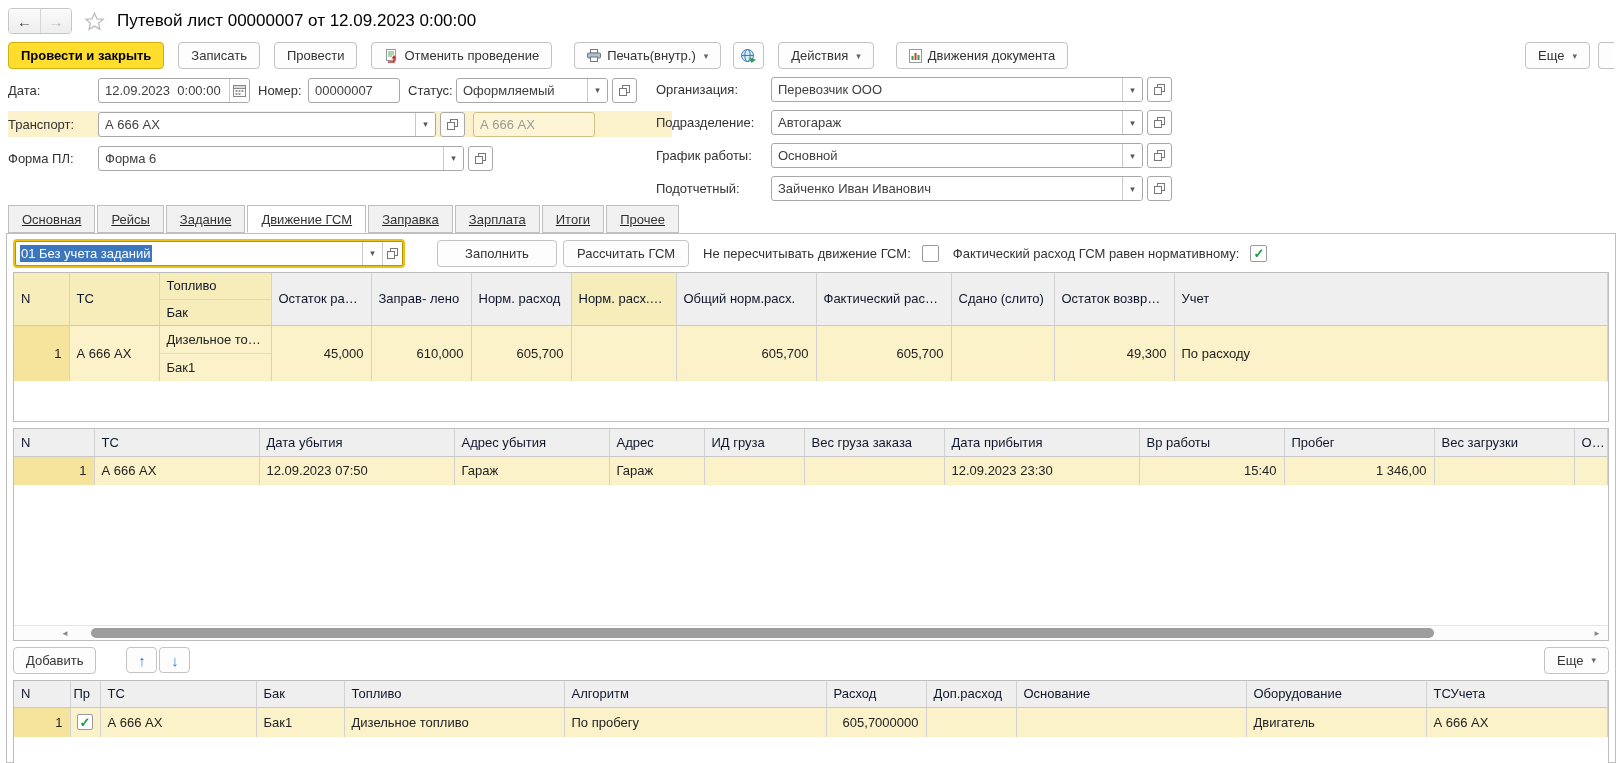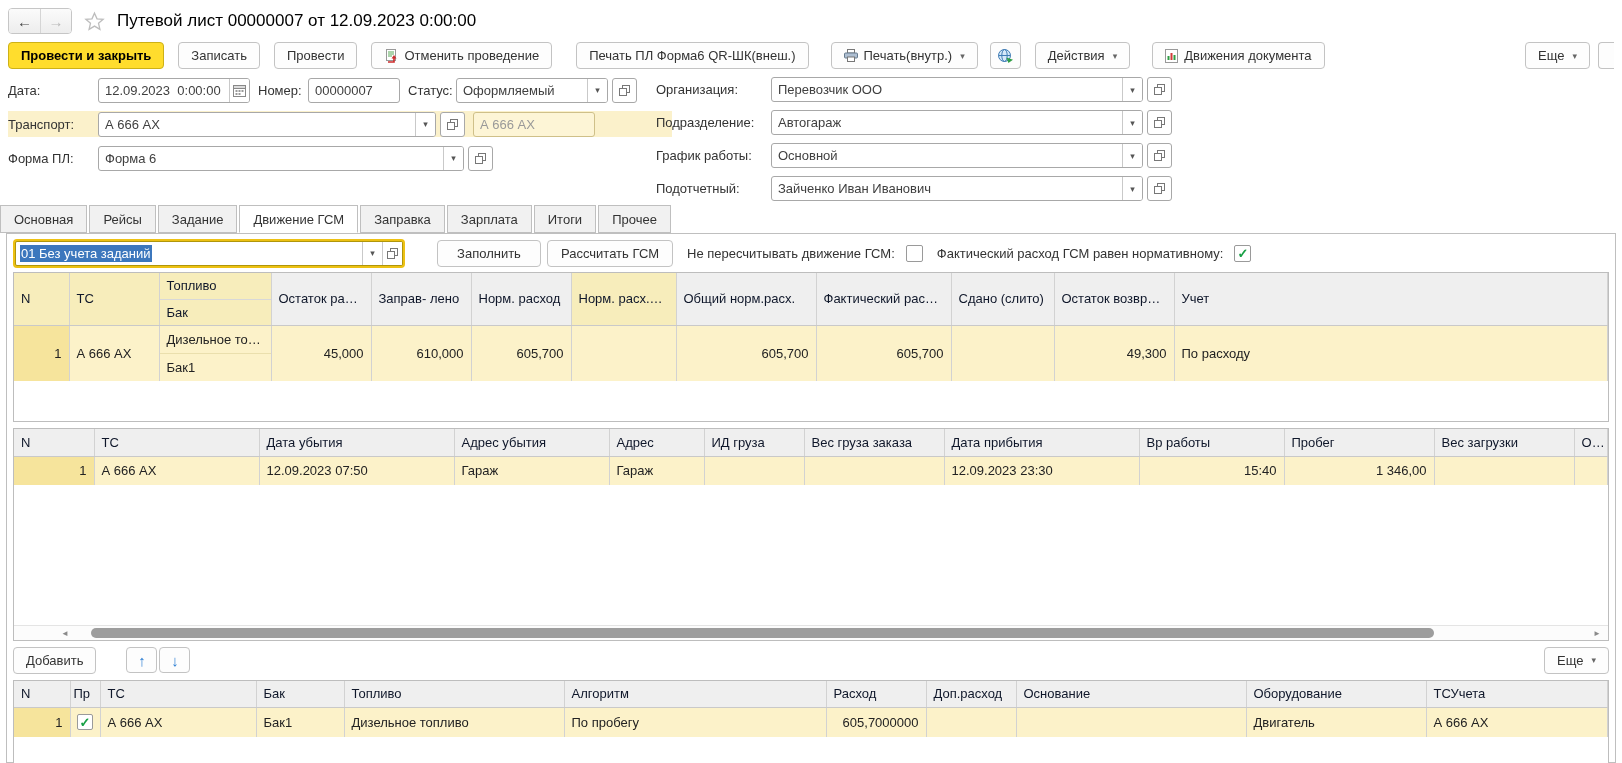--- a/index.html
+++ b/index.html
@@ -40,21 +40,21 @@
   .fbtn { width:20px; height:100%; display:flex; align-items:center; justify-content:center;
           border-left:1px solid #c9c9c9; color:#555; font-size:9px; background:#fff; cursor:pointer; }
   .iconbtn { width:25px; height:25px; margin-left:4px; border:1px solid #a8a8a8; border-radius:3px;
              background:#fff; display:flex; align-items:center; justify-content:center; cursor:pointer; flex:none;}
   .transport-band { background:#fbf1cb; width:664px; }
   .field.ro { background:#fdf5d6; border-color:#cfc089; margin-left:8px; }
   .field.ro input { color:#999; }
   .w-date{width:152px;} .w-num{width:92px;} .w-status{width:152px;}
   .w-trans{width:338px;} .w-formpl{width:366px;} .w-right{width:372px;}
   
-  .tabsbar { display:flex; gap:2px; position:relative; z-index:2; height:28px; }
+  .tabsbar { display:flex; gap:2px; padding-left:8px; position:relative; z-index:2; height:28px;text-decoration:underline; }
   .tab { height:28px; padding:0 13px; display:flex; align-items:center; border:1px solid #bfbfbf;
          background:#f1f1f1; color:#333; cursor:pointer; margin-bottom:-1px; }
   .tab.active { background:#fff; border-bottom:1px solid #fff; z-index:3; }
   
   .panel { border:1px solid #bfbfbf; margin:0 6px; height:530px; background:#fff;
            padding:3px 6px; position:relative; z-index:1; }
   .gsm-toolbar { display:flex; align-items:center; gap:6px; height:32px; }
   .algofield { width:388px; height:25px; border:1px solid #b0960b; box-shadow:0 0 0 2px #edc113;
                border-radius:2px; display:flex; align-items:center; background:#fff; overflow:hidden; margin:2px;}
   .algofield .seltext { flex:1; padding:0 4px; }
@@ -122,21 +122,20 @@
           <rect x="2.5" y="0.5" width="9" height="11" fill="#fff" stroke="#999"></rect>
           <line x1="4" y1="3" x2="10" y2="3" stroke="#59a859"></line>
           <line x1="4" y1="5" x2="10" y2="5" stroke="#59a859"></line>
           <line x1="4" y1="7" x2="8" y2="7" stroke="#59a859"></line>
           <path d="M4 13 h6 v-4" fill="none" stroke="#cc2b2b" stroke-width="1.6"></path>
           <path d="M10 6 l2.5 3.5 h-5z" fill="#cc2b2b"></path>
         </svg>
     </span>
     <span>Отменить проведение</span>
   </button>
-  <button class="btn grp" style="margin-left:18px;">Печать ПЛ Форма6 QR-ШК(внеш.)</button>
   <button class="btn grp" style="margin-left:16px;">
     <span style="display:flex;">
       <svg width="14" height="13" viewBox="0 0 14 13">
           <rect x="3.5" y="0.5" width="7" height="3.5" fill="#fff" stroke="#777"></rect>
           <rect x="0.5" y="4" width="13" height="5" rx="1" fill="#aebfd2" stroke="#667a8d"></rect>
           <rect x="3.5" y="8" width="7" height="4.5" fill="#fff" stroke="#777"></rect>
         </svg>
     </span>
     <span>Печать(внутр.)</span>
     <span class="caret">▾</span>
@@ -313,21 +312,21 @@
     <div class="algofield">
       <span class="seltext"><span>01 Без учета заданий</span></span>
       <span class="fbtn">▾</span>
       <span class="fbtn">
         <svg width="11" height="11" viewBox="0 0 11 11">
             <rect x="3.5" y="0.5" width="7" height="7" fill="#fff" stroke="#777"></rect>
             <rect x="0.5" y="3.5" width="7" height="7" fill="#fff" stroke="#777"></rect>
           </svg>
       </span>
     </div>
-    <button class="btn" style="width:104px; justify-content:center; margin-left:26px;">Заполнить</button>
+    <button class="btn" style="width:120px; justify-content:center; margin-left:26px;">Заполнить</button>
     <button class="btn" style="width:126px; justify-content:center;">Рассчитать ГСМ</button>
     <span class="cblabel">Не пересчитывать движение ГСМ:</span>
     <span class="cb"></span>
     <span class="cblabel">Фактический расход ГСМ равен нормативному:</span>
     <span class="cb">✓</span>
   </div>
 
   <div class="grid-box">
     <table class="fuel">
       <colgroup>

